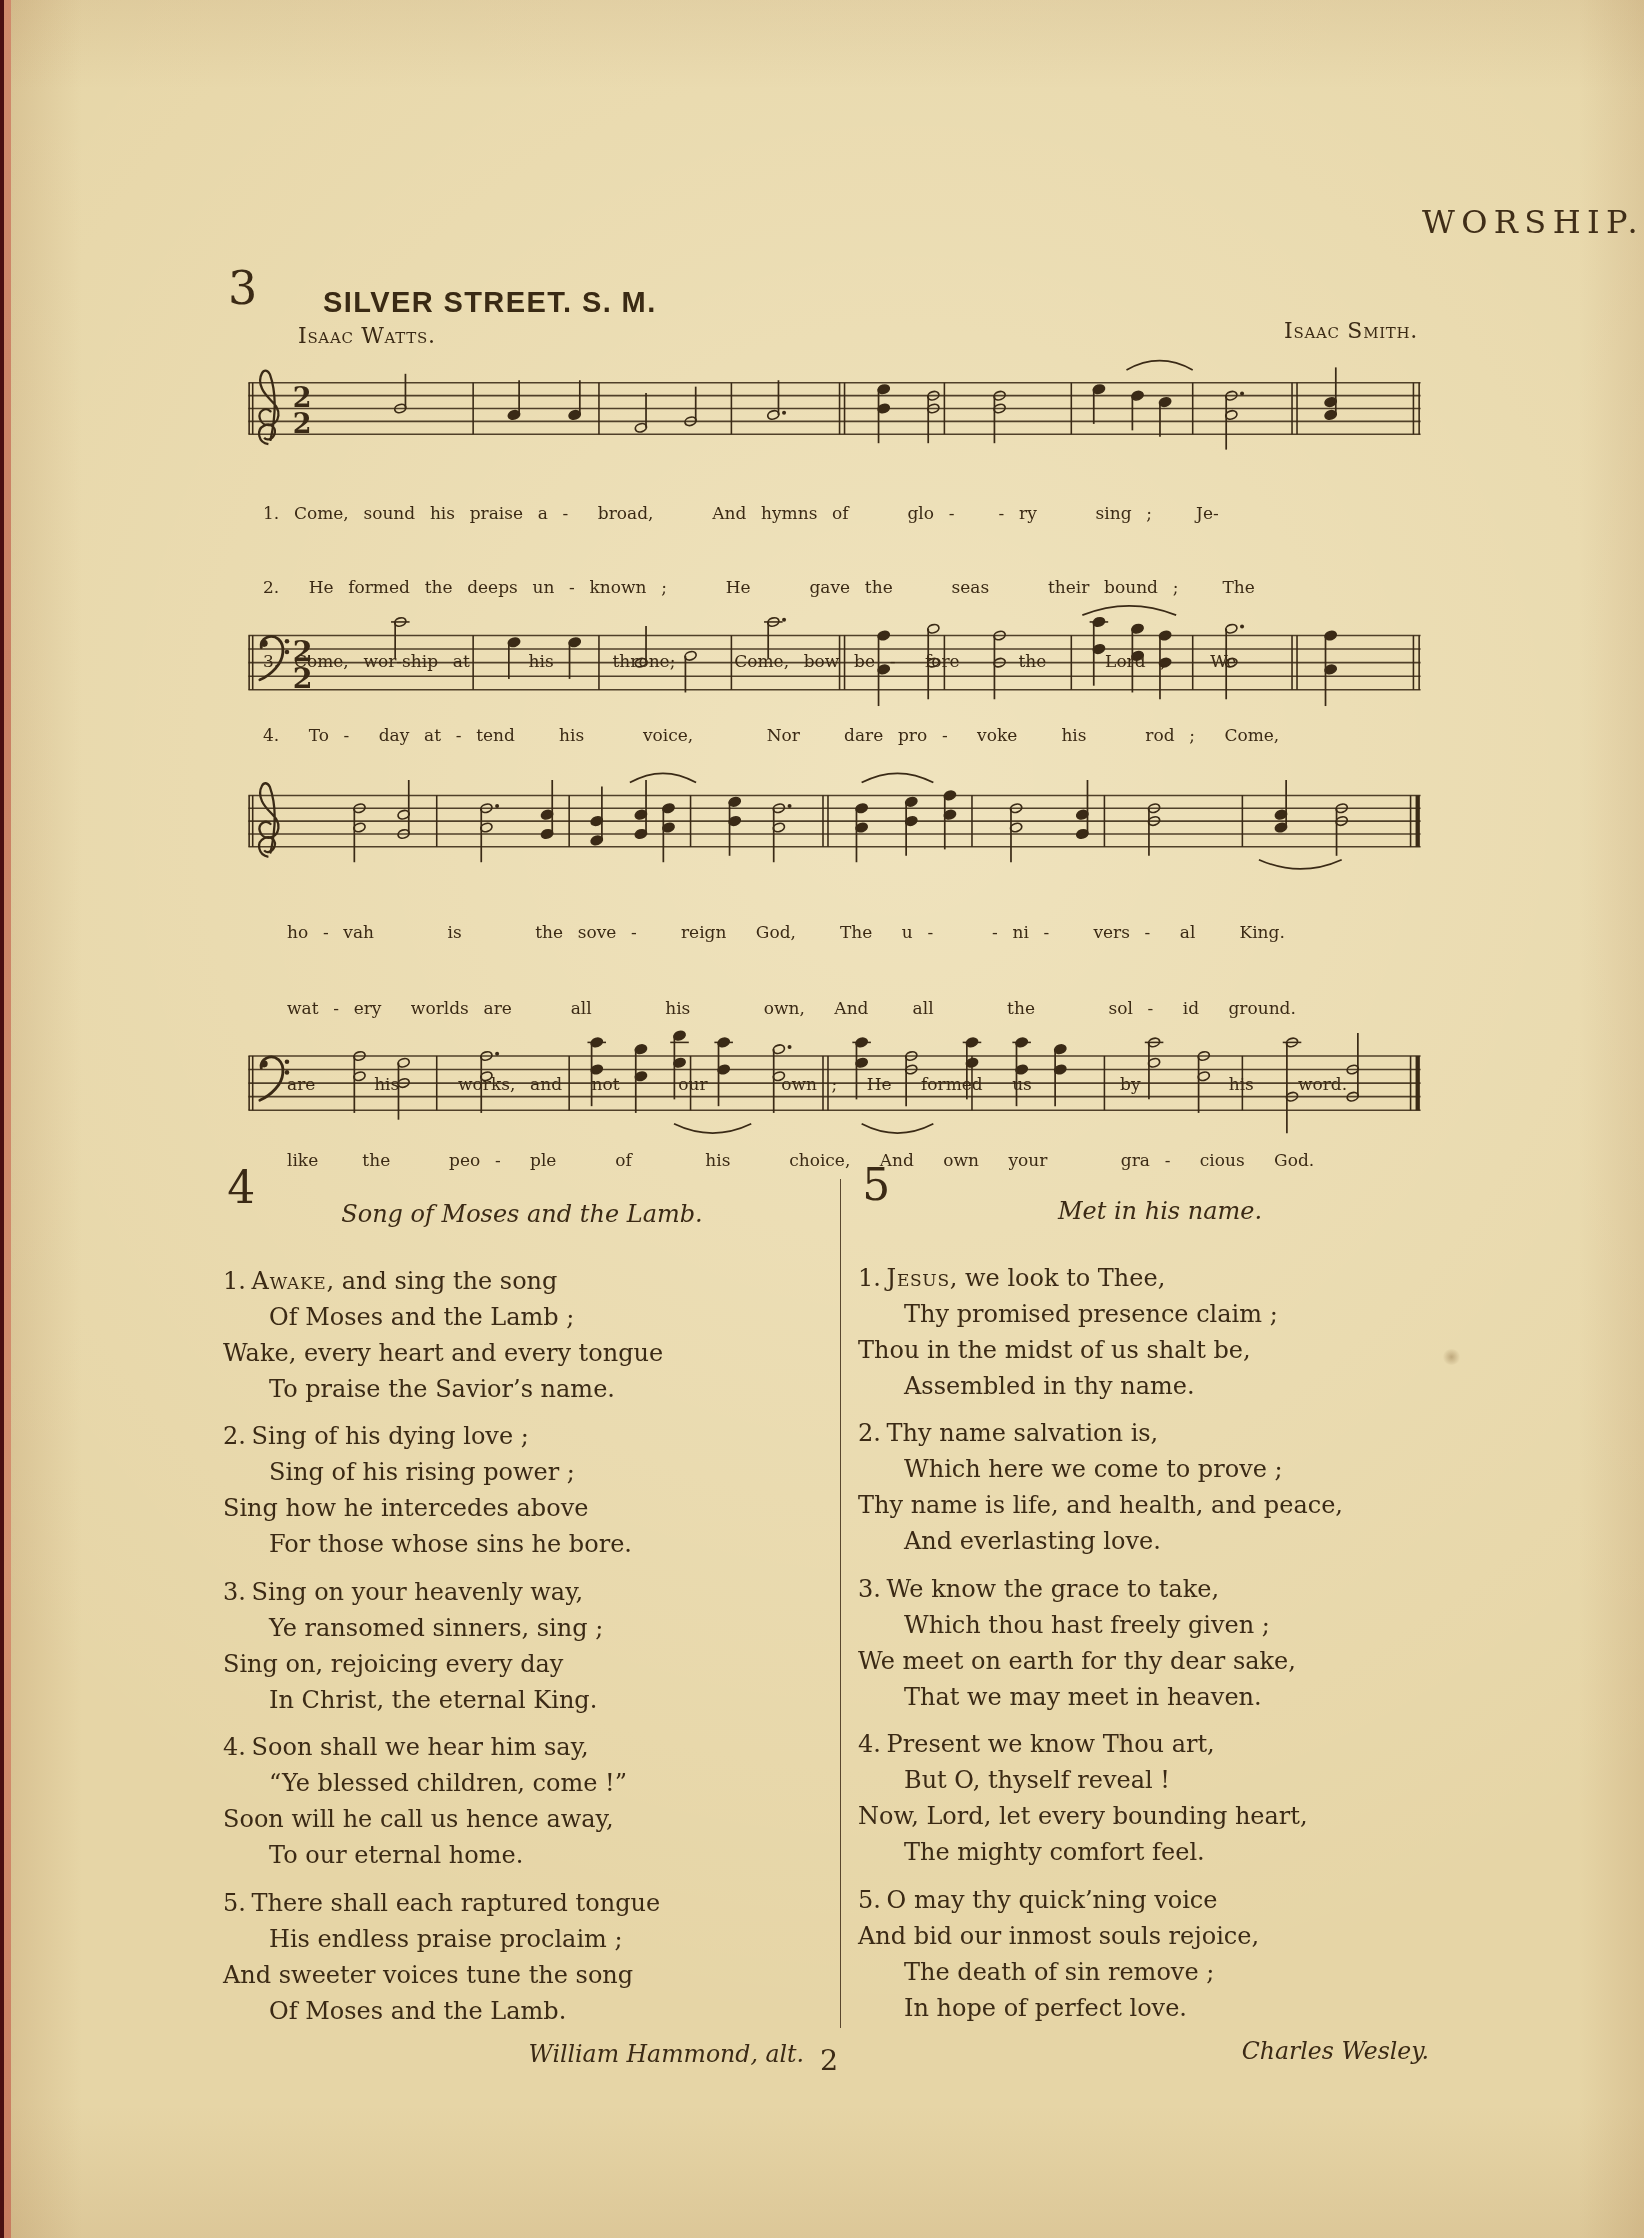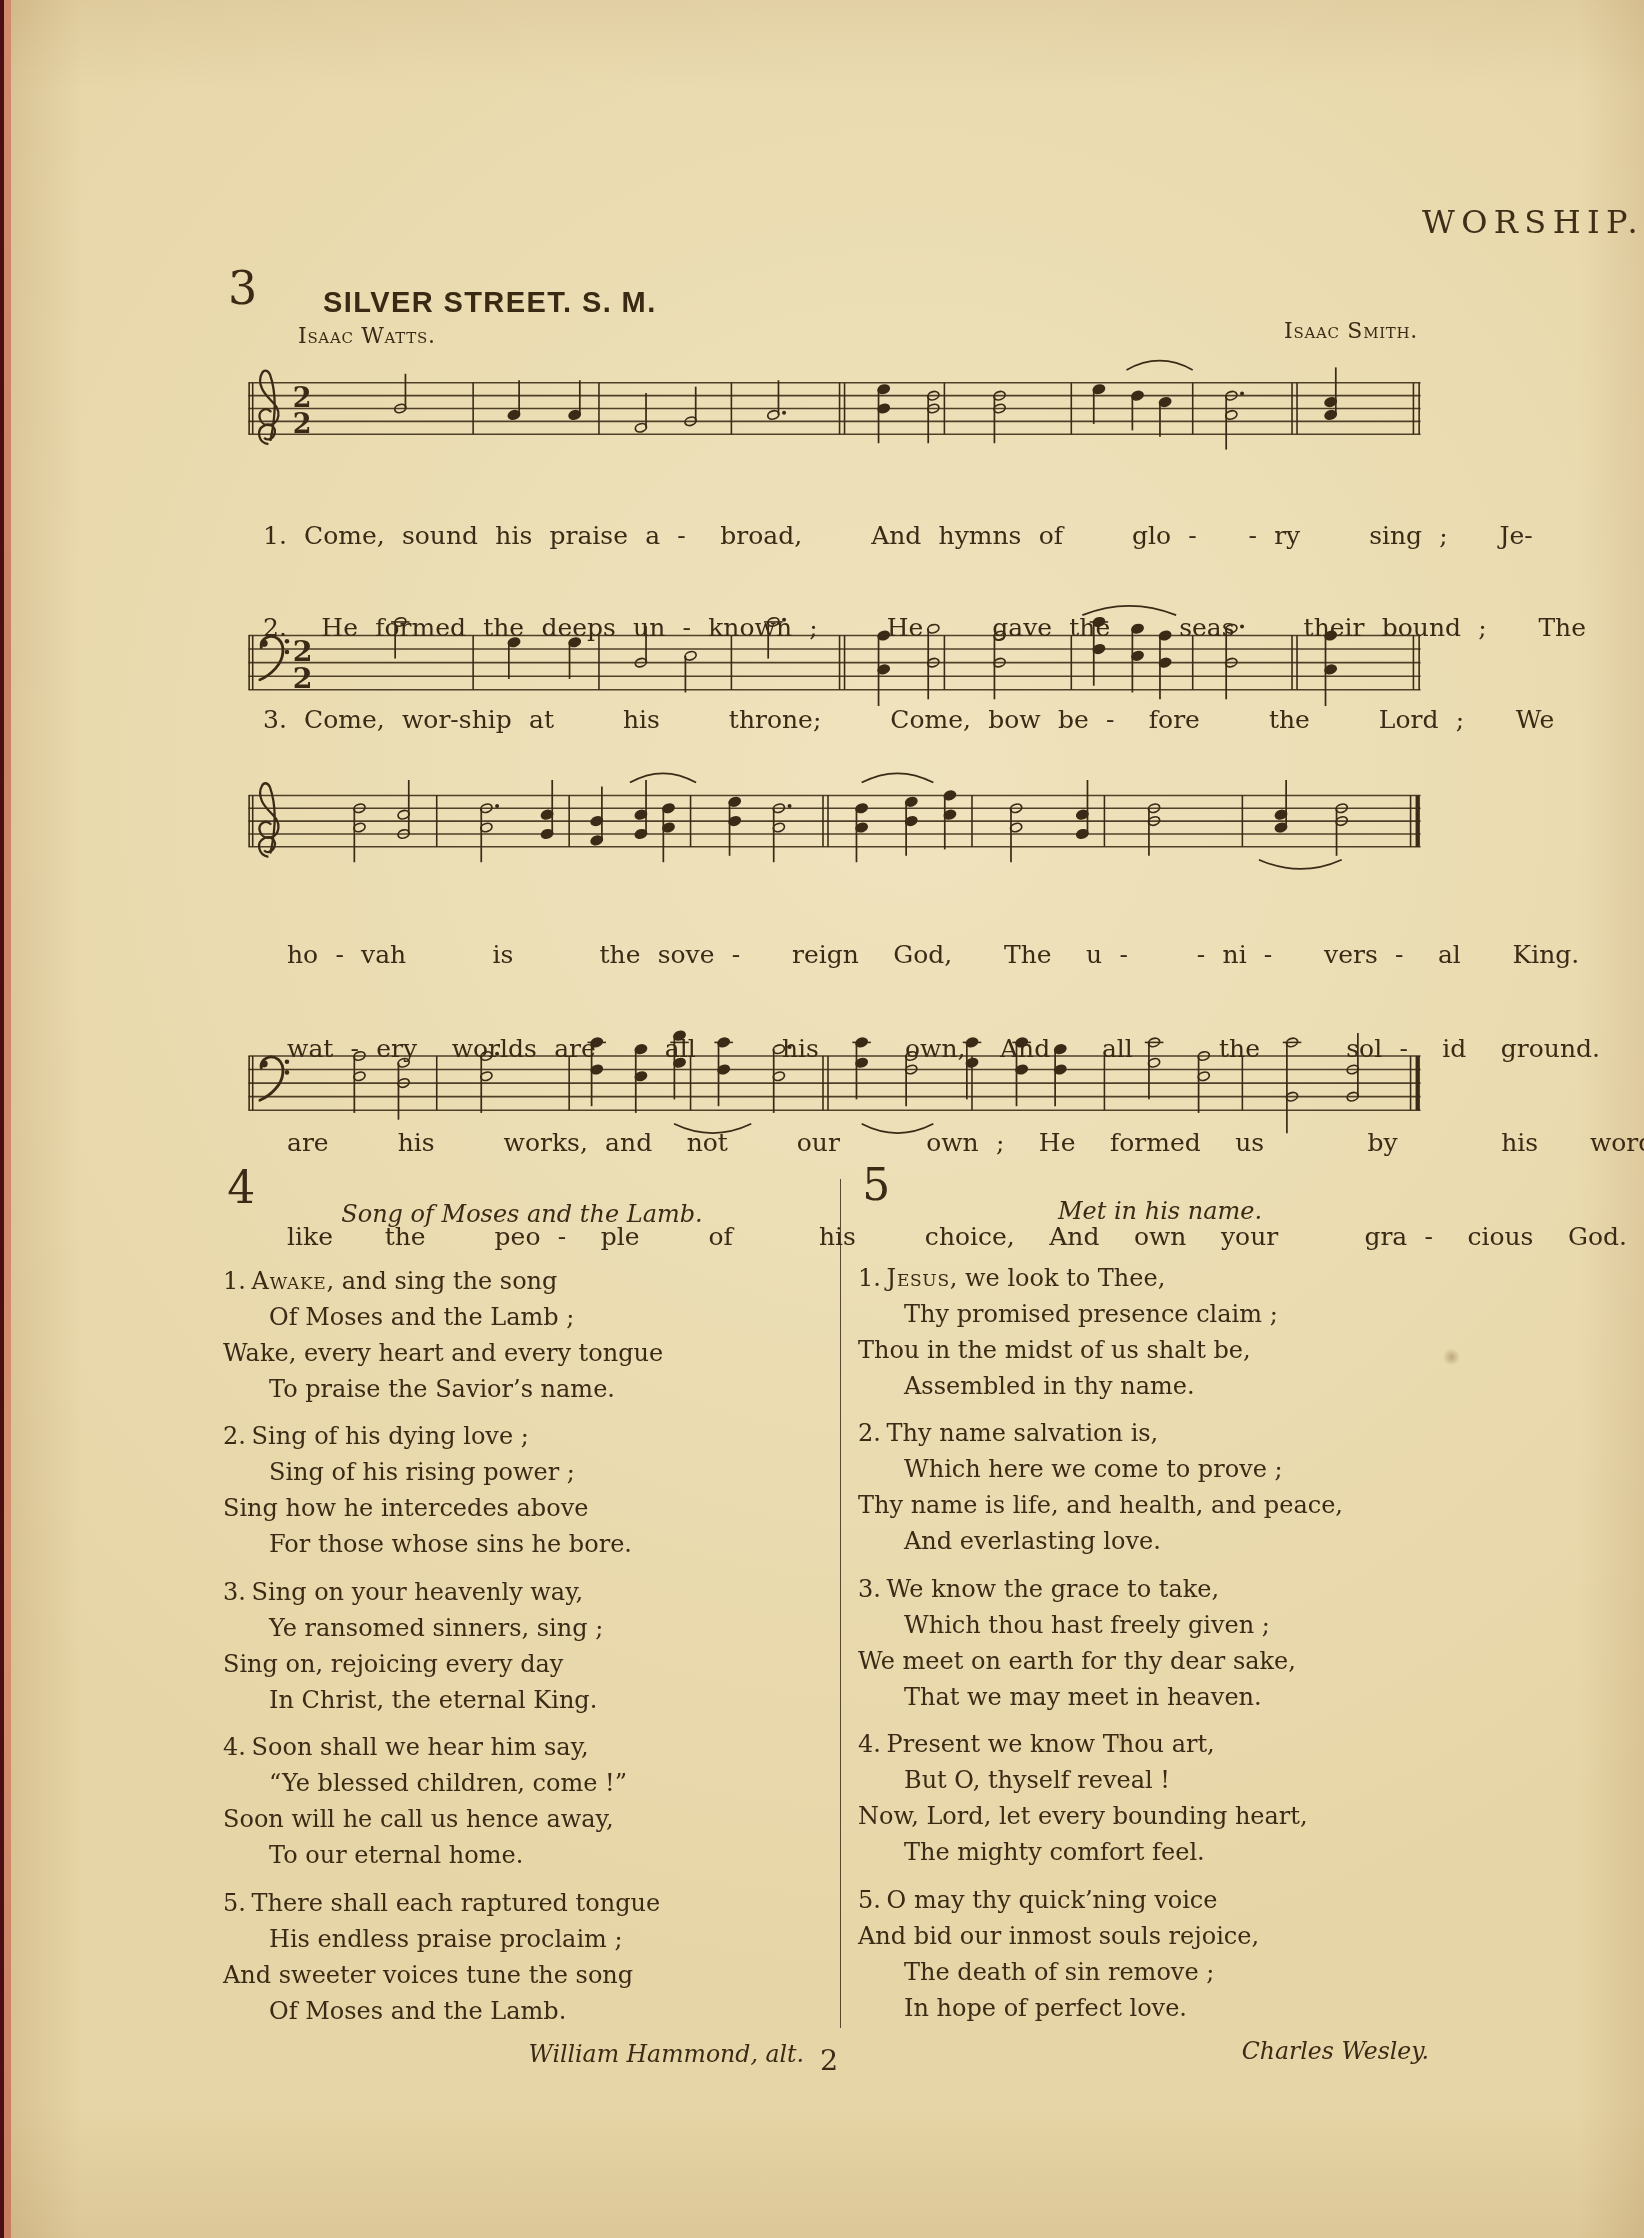--- a/index.html
+++ b/index.html
@@ -34,21 +34,21 @@
   .tune-title{
     position:absolute;left:323px;top:286px;
     font-family:"Liberation Sans", sans-serif;font-weight:700;
     font-size:29px;letter-spacing:1.4px;color:#3a2a14;
   }
   .tune-author{position:absolute;left:298px;top:323px;font-size:22px;
     font-variant:small-caps;letter-spacing:0.7px;}
   .tune-composer{position:absolute;right:226px;top:318px;font-size:22px;
     font-variant:small-caps;letter-spacing:0.7px;}
 
-  .music-lyrics{position:absolute;white-space:pre;font-size:25px;
+  .music-lyrics{position:absolute;white-space:pre;font-size:17px;
     word-spacing:9.3px;color:#3b2a15;}
   .music-lyrics .ml-line{height:34px;}
   .lyrics-1{left:263px;top:463px;width:1171px;}
   .lyrics-2{left:276px;top:882px;width:1171px;margin-left:11px;}
   .lyrics-2 .ml-line{height:36px;}
 
   .hymn-col{position:absolute;font-size:24px;}
   .col-4{left:223px;top:1169px;width:598px;}
   .col-5{left:858px;top:1166px;width:604px;}
   .col-divider{position:absolute;left:840px;top:1179px;width:1.4px;height:849px;
@@ -376,20 +376,21 @@
 
   <div class="tune-number">3</div>
   <div class="tune-title">SILVER STREET.  S.  M.</div>
   <div class="tune-author">Isaac Watts.</div>
   <div class="tune-composer">Isaac Smith.</div>
 
   <div class="music-lyrics lyrics-1">
     <div class="ml-line">1. Come, sound his praise a -  broad,    And hymns of    glo -   - ry    sing ;   Je-</div>
     <div class="ml-line">2.  He formed the deeps un - known ;    He    gave the    seas    their bound ;   The</div>
     <div class="ml-line">3. Come, wor-ship at    his    throne;    Come, bow be -  fore    the    Lord ;   We</div>
+    <div class="ml-line">4.  To -  day at - tend   his    voice,     Nor   dare pro -  voke   his    rod ;  Come,</div>
   </div>
 
   <div class="music-lyrics lyrics-2">
     <div class="ml-line">ho - vah     is     the sove -   reign  God,   The  u -    - ni -   vers -  al   King.</div>
     <div class="ml-line">wat - ery  worlds are    all     his     own,  And   all     the     sol -  id  ground.</div>
     <div class="ml-line">are    his    works, and  not    our     own ;  He  formed  us      by      his   word.</div>
     <div class="ml-line">like   the    peo -  ple    of     his    choice,  And  own  your     gra -  cious  God.</div>
   </div>
 
   <div class="col-divider"></div>

